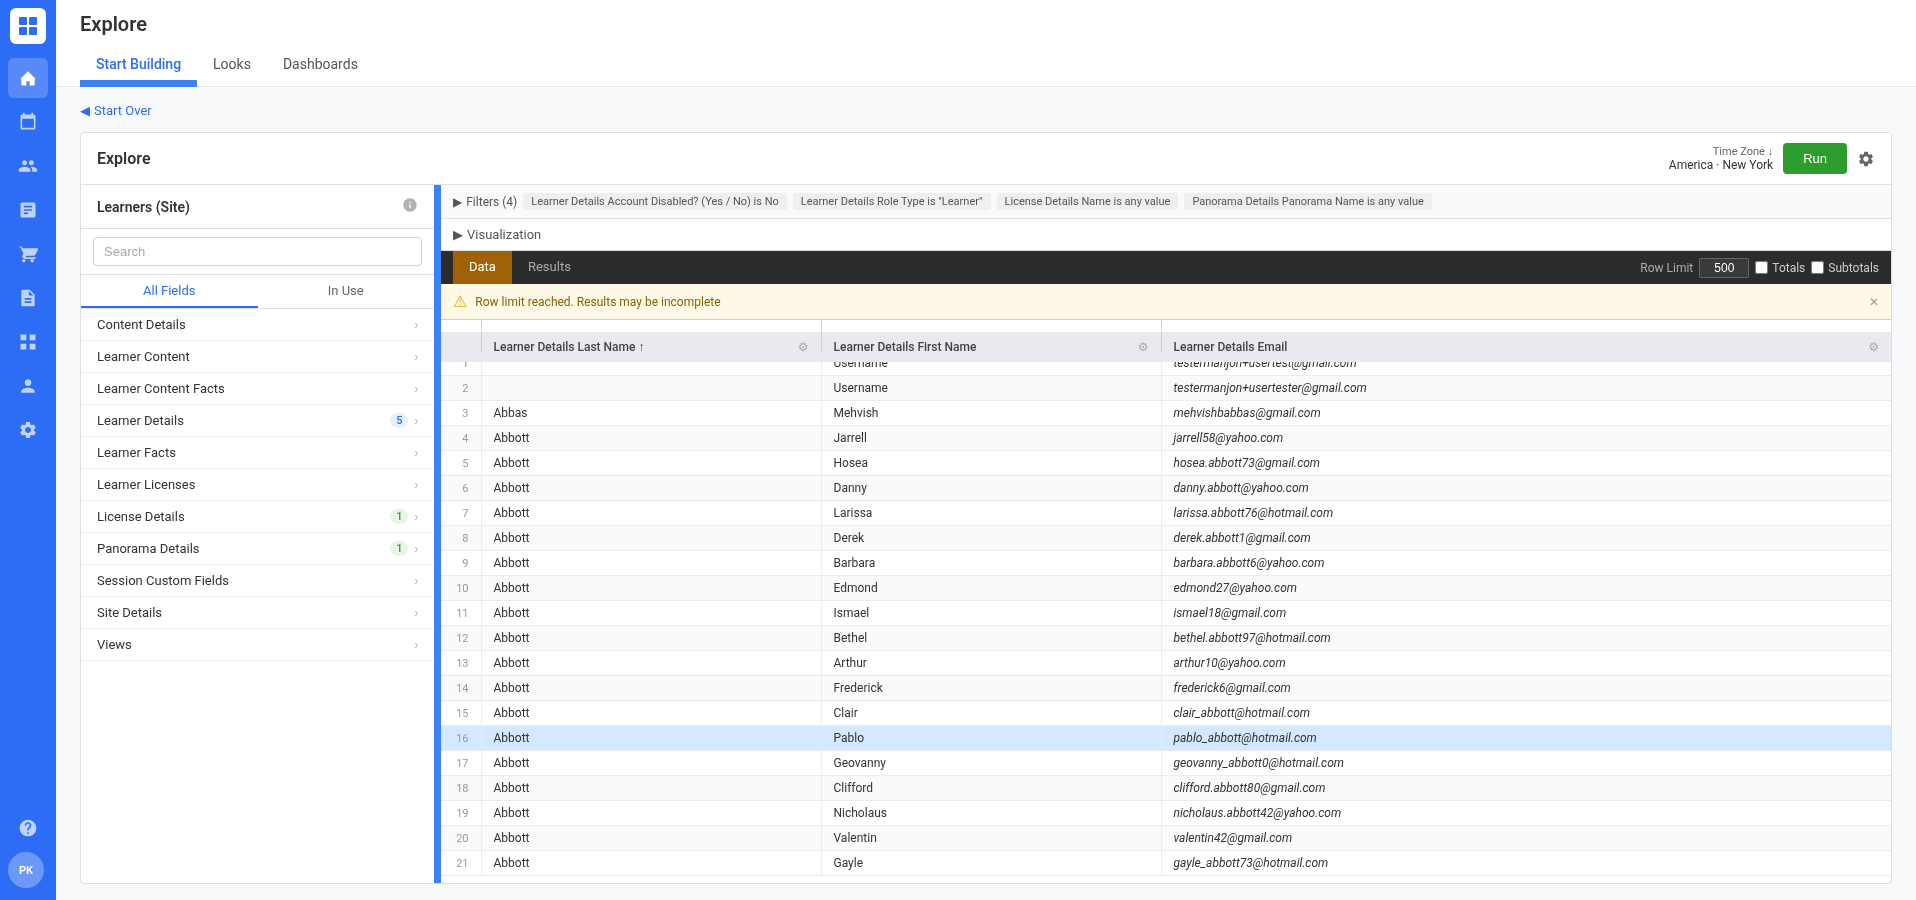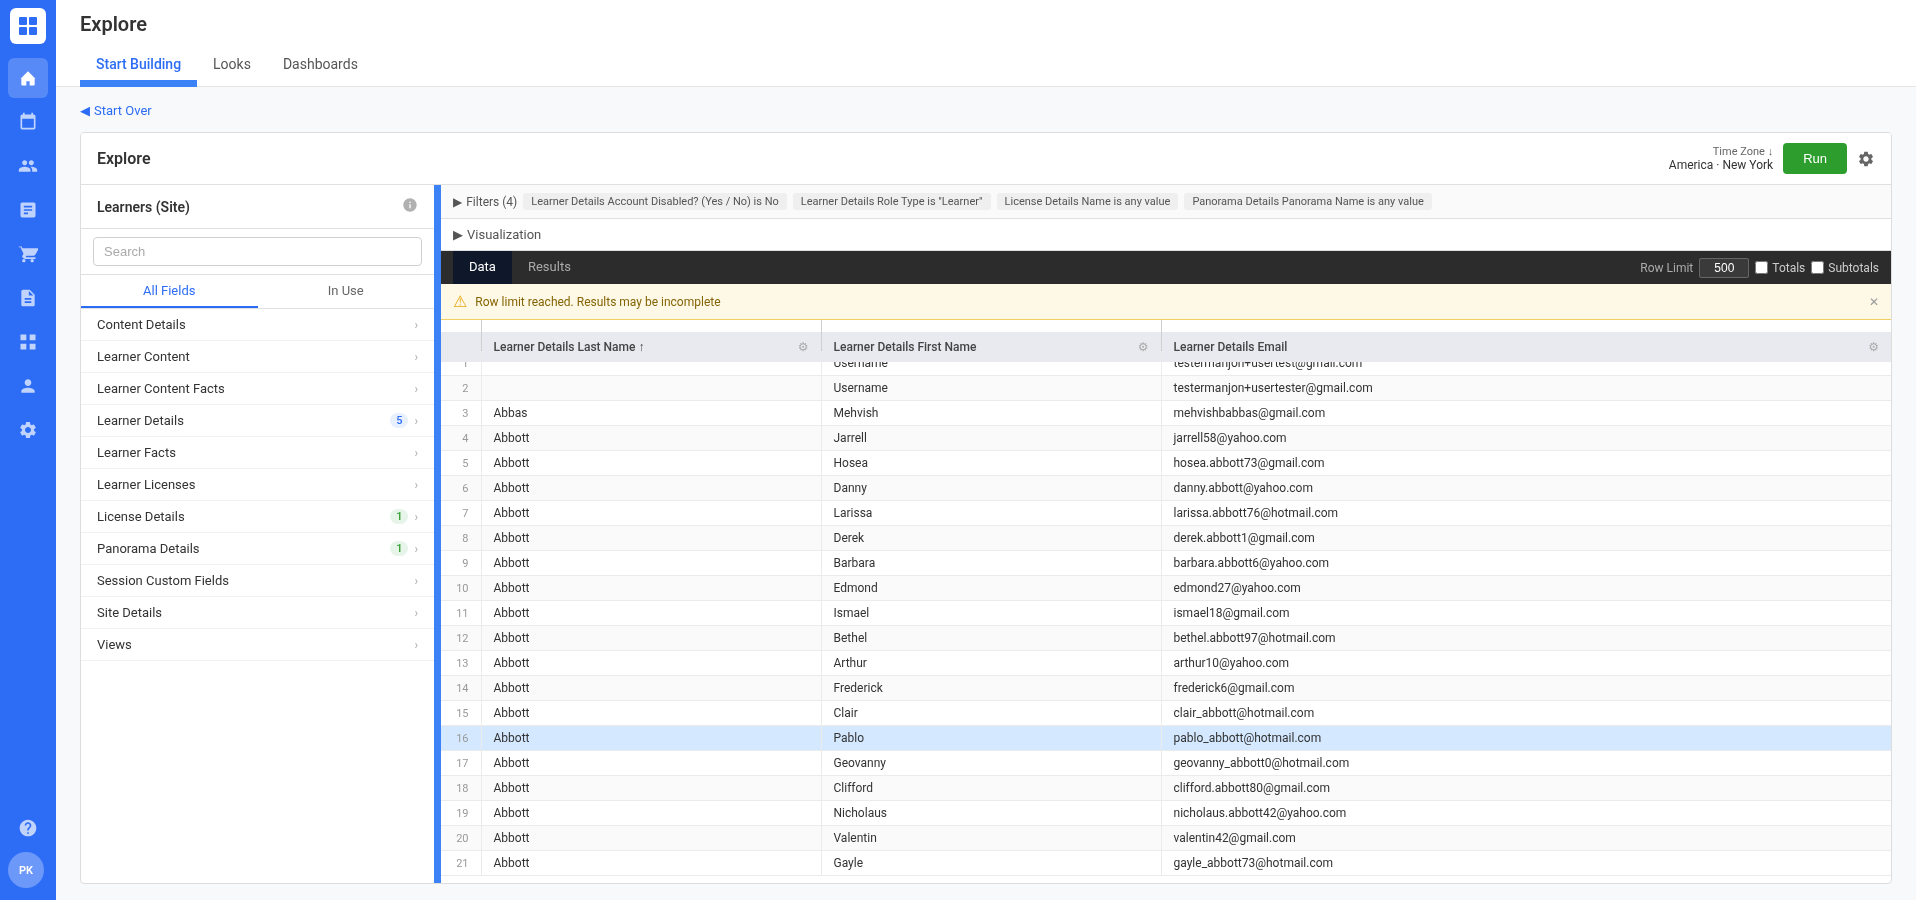--- a/index.html
+++ b/index.html
@@ -318,21 +318,21 @@
     }
     .data-tab {
       padding: 8px 16px;
       font-size: 13px;
       color: #aaa;
       cursor: pointer;
       border-bottom: 2px solid transparent;
     }
     .data-tab.active {
       color: white;
-      background: #0f172a;
+      background: #a16207;
     }
     .data-tab-spacer { flex: 1; }
     .row-limit-area {
       display: flex;
       align-items: center;
       gap: 6px;
       color: #aaa;
       font-size: 12px;
     }
     .row-limit-input {
@@ -409,21 +409,21 @@
     tbody tr {
       border-bottom: 1px solid #ebebeb;
     }
     tbody tr:nth-child(even) { background: #fafafa; }
     tbody tr.highlighted { background: #d4e8ff; }
     td {
       padding: 5px 12px;
       color: #333;
       border-right: 1px solid #ebebeb;
     }
-    td:last-child { border-right: none; }
+    td:last-child { border-right: none; font-style: italic; }
     .row-num {
       color: #999;
       font-size: 11px;
       min-width: 30px;
       text-align: right;
     }
     .col-last-name { width: 340px; }
     .col-first-name { width: 340px; }
     .col-email { flex: 1; }
   </style>

